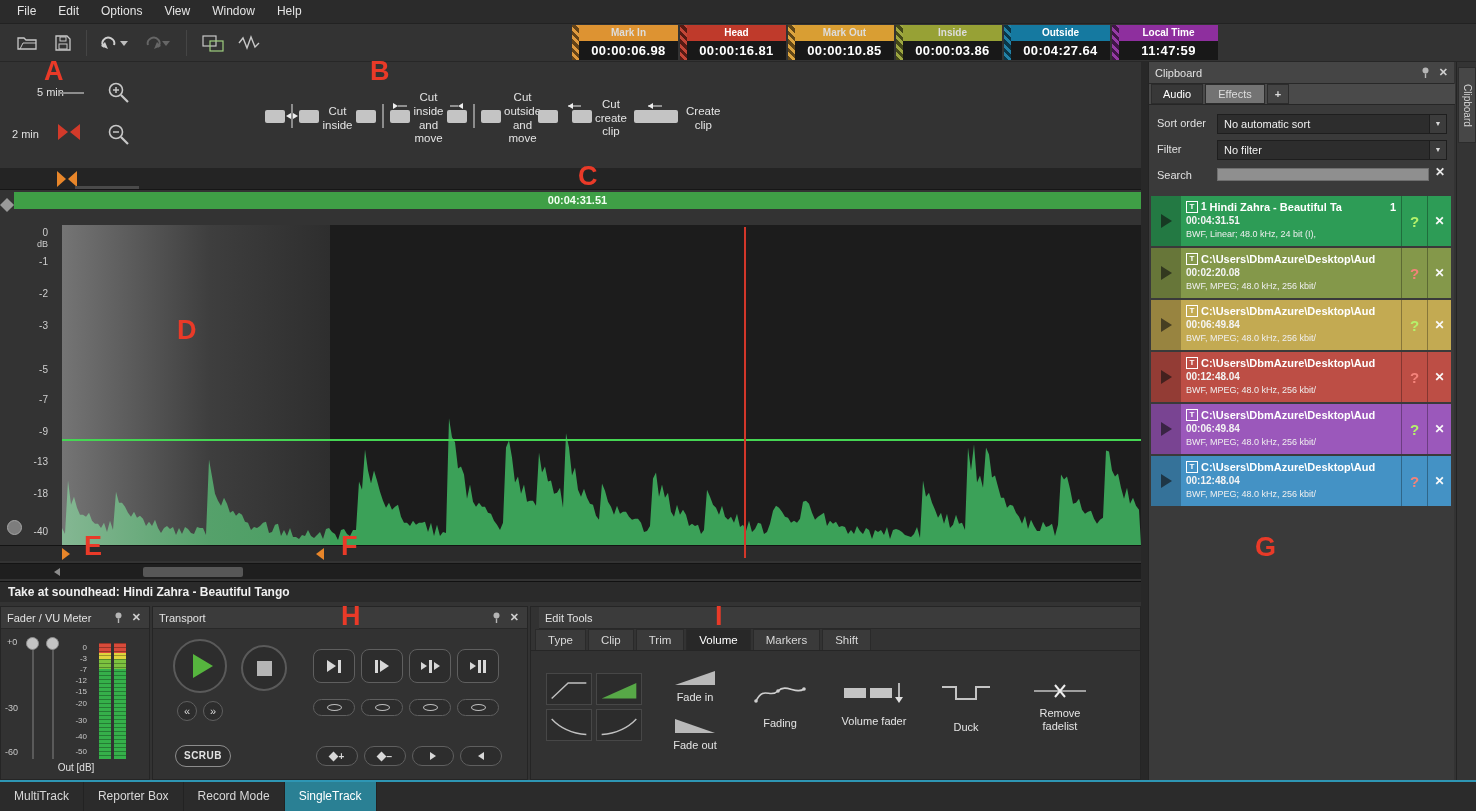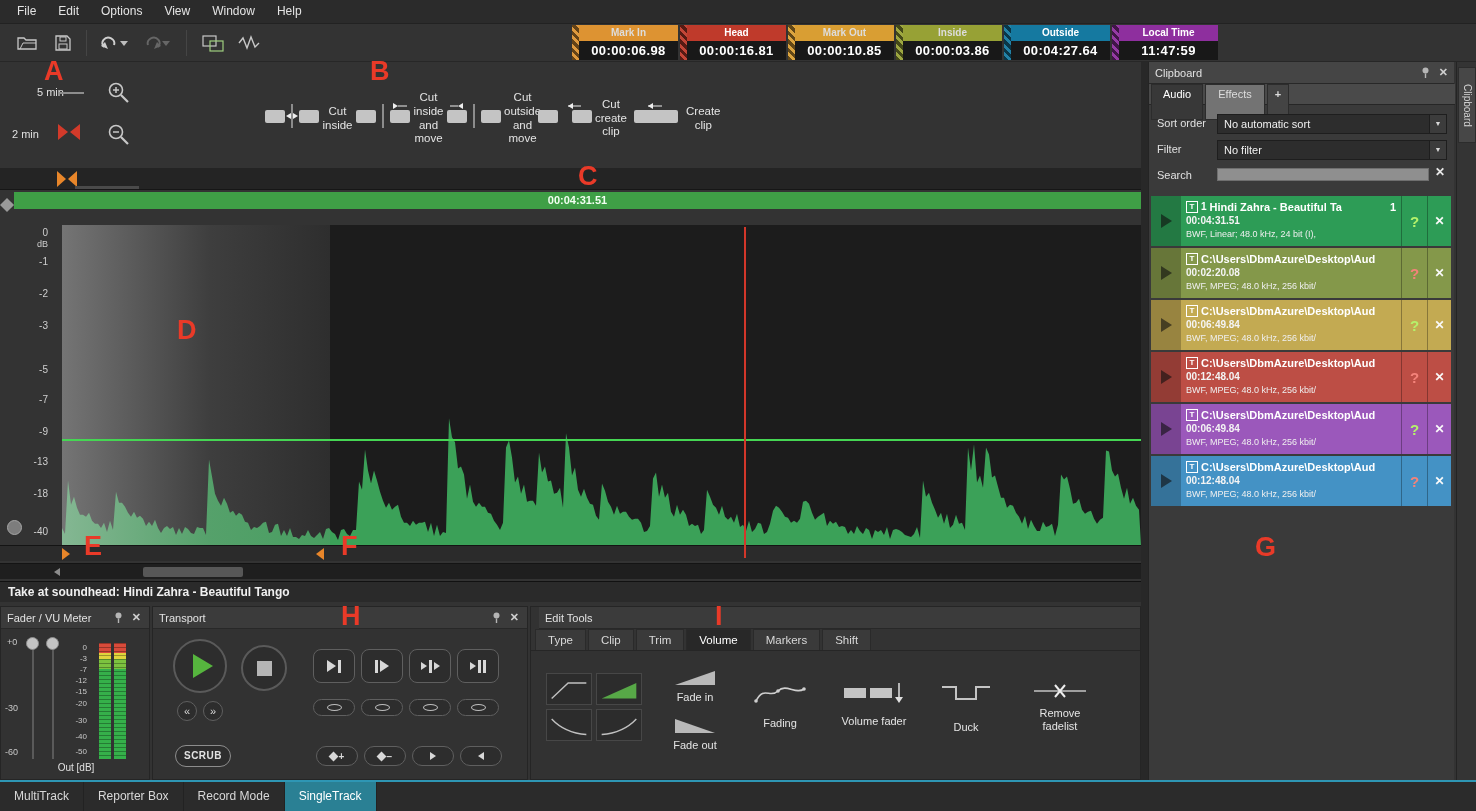--- a/index.html
+++ b/index.html
@@ -71,21 +71,21 @@
   .fade-cell{position:absolute;width:46px;height:32px;background:#2c2c2c;border:1px solid #474747;display:flex;align-items:center;justify-content:center;}
   .et-group{position:absolute;display:flex;flex-direction:column;align-items:center;}
   .et-label{font-size:11px;color:#e4e4e4;text-align:center;line-height:1.2;}
 
   
   .clip-panel{background:#3a3a3a;border-left:1px solid #242424;}
   .cb-row-label{position:absolute;left:8px;font-size:11px;color:#e0e0e0;}
   .dropdown{position:absolute;height:20px;background:#2d2d2d;border:1px solid #1e1e1e;display:flex;}
   .dd-value{flex:1;font-size:11px;color:#f0f0f0;line-height:18px;padding-left:6px;overflow:hidden;white-space:nowrap;}
   .dd-arrow{width:17px;background:#3c3c3c;border-left:1px solid #1e1e1e;color:#d8d8d8;font-size:7px;text-align:center;line-height:18px;}
-  .cb-tab{position:absolute;top:0;height:36px;font-size:11px;text-align:center;line-height:19px;border:1px solid #2c2c2c;}
+  .cb-tab{position:absolute;top:0;height:20px;font-size:11px;text-align:center;line-height:19px;border:1px solid #2c2c2c;}
   .search-field{position:absolute;height:13px;background:#8f8f8f;border:1px solid #6f6f6f;}
   .clip-item{position:absolute;left:2px;width:300px;height:50px;display:flex;overflow:hidden;}
   .ci-play{width:30px;background:rgba(0,0,0,.22);display:flex;align-items:center;justify-content:center;}
   .ci-ptri{width:0;height:0;border-top:7px solid transparent;border-bottom:7px solid transparent;border-left:11px solid rgba(15,15,15,.6);}
   .ci-info{flex:1;padding:3px 5px 0 5px;overflow:hidden;}
   .ci-row1{display:flex;align-items:center;gap:3px;height:15px;}
   .ci-tbox{width:12px;height:12px;border:1px solid #fff;color:#fff;font-size:8px;font-weight:bold;text-align:center;line-height:10px;flex:none;}
   .ci-num{color:#fff;font-size:10px;font-weight:bold;}
   .ci-title{color:#fff;font-size:11px;font-weight:bold;white-space:nowrap;overflow:hidden;flex:1;}
   .ci-badge{color:#fff;font-size:11px;font-weight:bold;margin-left:auto;padding-left:4px;}

